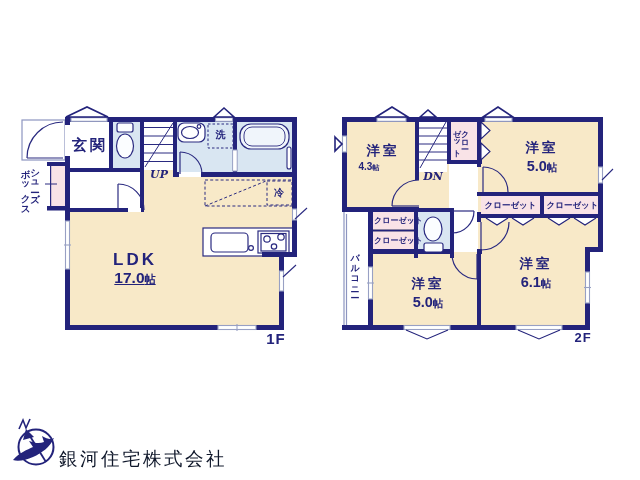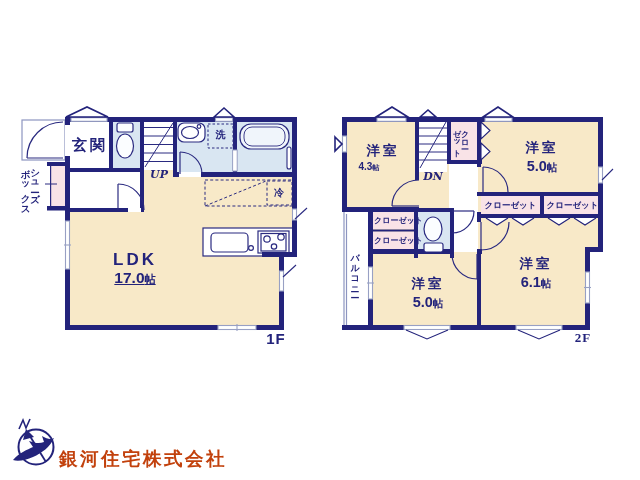--- a/index.html
+++ b/index.html
@@ -5,21 +5,21 @@
   html,body{margin:0;padding:0;background:#fff;}
   .stage{position:relative;width:640px;height:480px;background:#fff;overflow:hidden;
          font-family:"Liberation Sans","DejaVu Sans",sans-serif;}
   .stage svg{position:absolute;left:0;top:0;}
   .lbl{position:absolute;color:#23237b;font-weight:600;line-height:1;white-space:nowrap;}
   .c{text-align:center;}
   .v{writing-mode:vertical-rl;text-orientation:upright;}
   .v span{display:block;letter-spacing:1px;}
   .it{font-family:"DejaVu Serif","Liberation Serif",serif;font-style:italic;font-weight:700;}
   .unit{font-size:0.72em;}
-  .wm{color:#c2410c;font-weight:700;}
+  .wm{color:#0f172a;font-weight:400;}
 </style>
 </head>
 <body>
 
 <div class="stage">
 
 <svg width="640" height="480" viewBox="0 0 640 480">
 
   <g>
     <rect x="67" y="119" width="228" height="133" fill="#f8e9c8"></rect>
@@ -282,17 +282,17 @@
   <span>バルコニー</span>
 </div>
 <div class="lbl c" style="left:398px;top:277px;width:60px;font-size:13.5px;letter-spacing:3px;">洋室</div>
 <div class="lbl c" style="left:396px;top:295px;width:64px;font-size:14.5px;">
   <span>5.0</span><span class="unit">帖</span>
 </div>
 <div class="lbl c" style="left:506px;top:257px;width:60px;font-size:13.5px;letter-spacing:3px;">洋室</div>
 <div class="lbl c" style="left:504px;top:275px;width:64px;font-size:14.5px;">
   <span>6.1</span><span class="unit">帖</span>
 </div>
-<div class="lbl c" style="left:571px;top:331px;width:24px;font-size:13px;letter-spacing:1px;font-family:Liberation Serif, serif;">2F</div>
+<div class="lbl c" style="left:571px;top:331px;width:24px;font-size:13px;letter-spacing:1px;">2F</div>
 
 <div class="lbl wm" style="left:59px;top:450px;font-size:18.5px;letter-spacing:2.5px;">銀河住宅株式会社</div>
 
 </div>
 
 </body></html>

